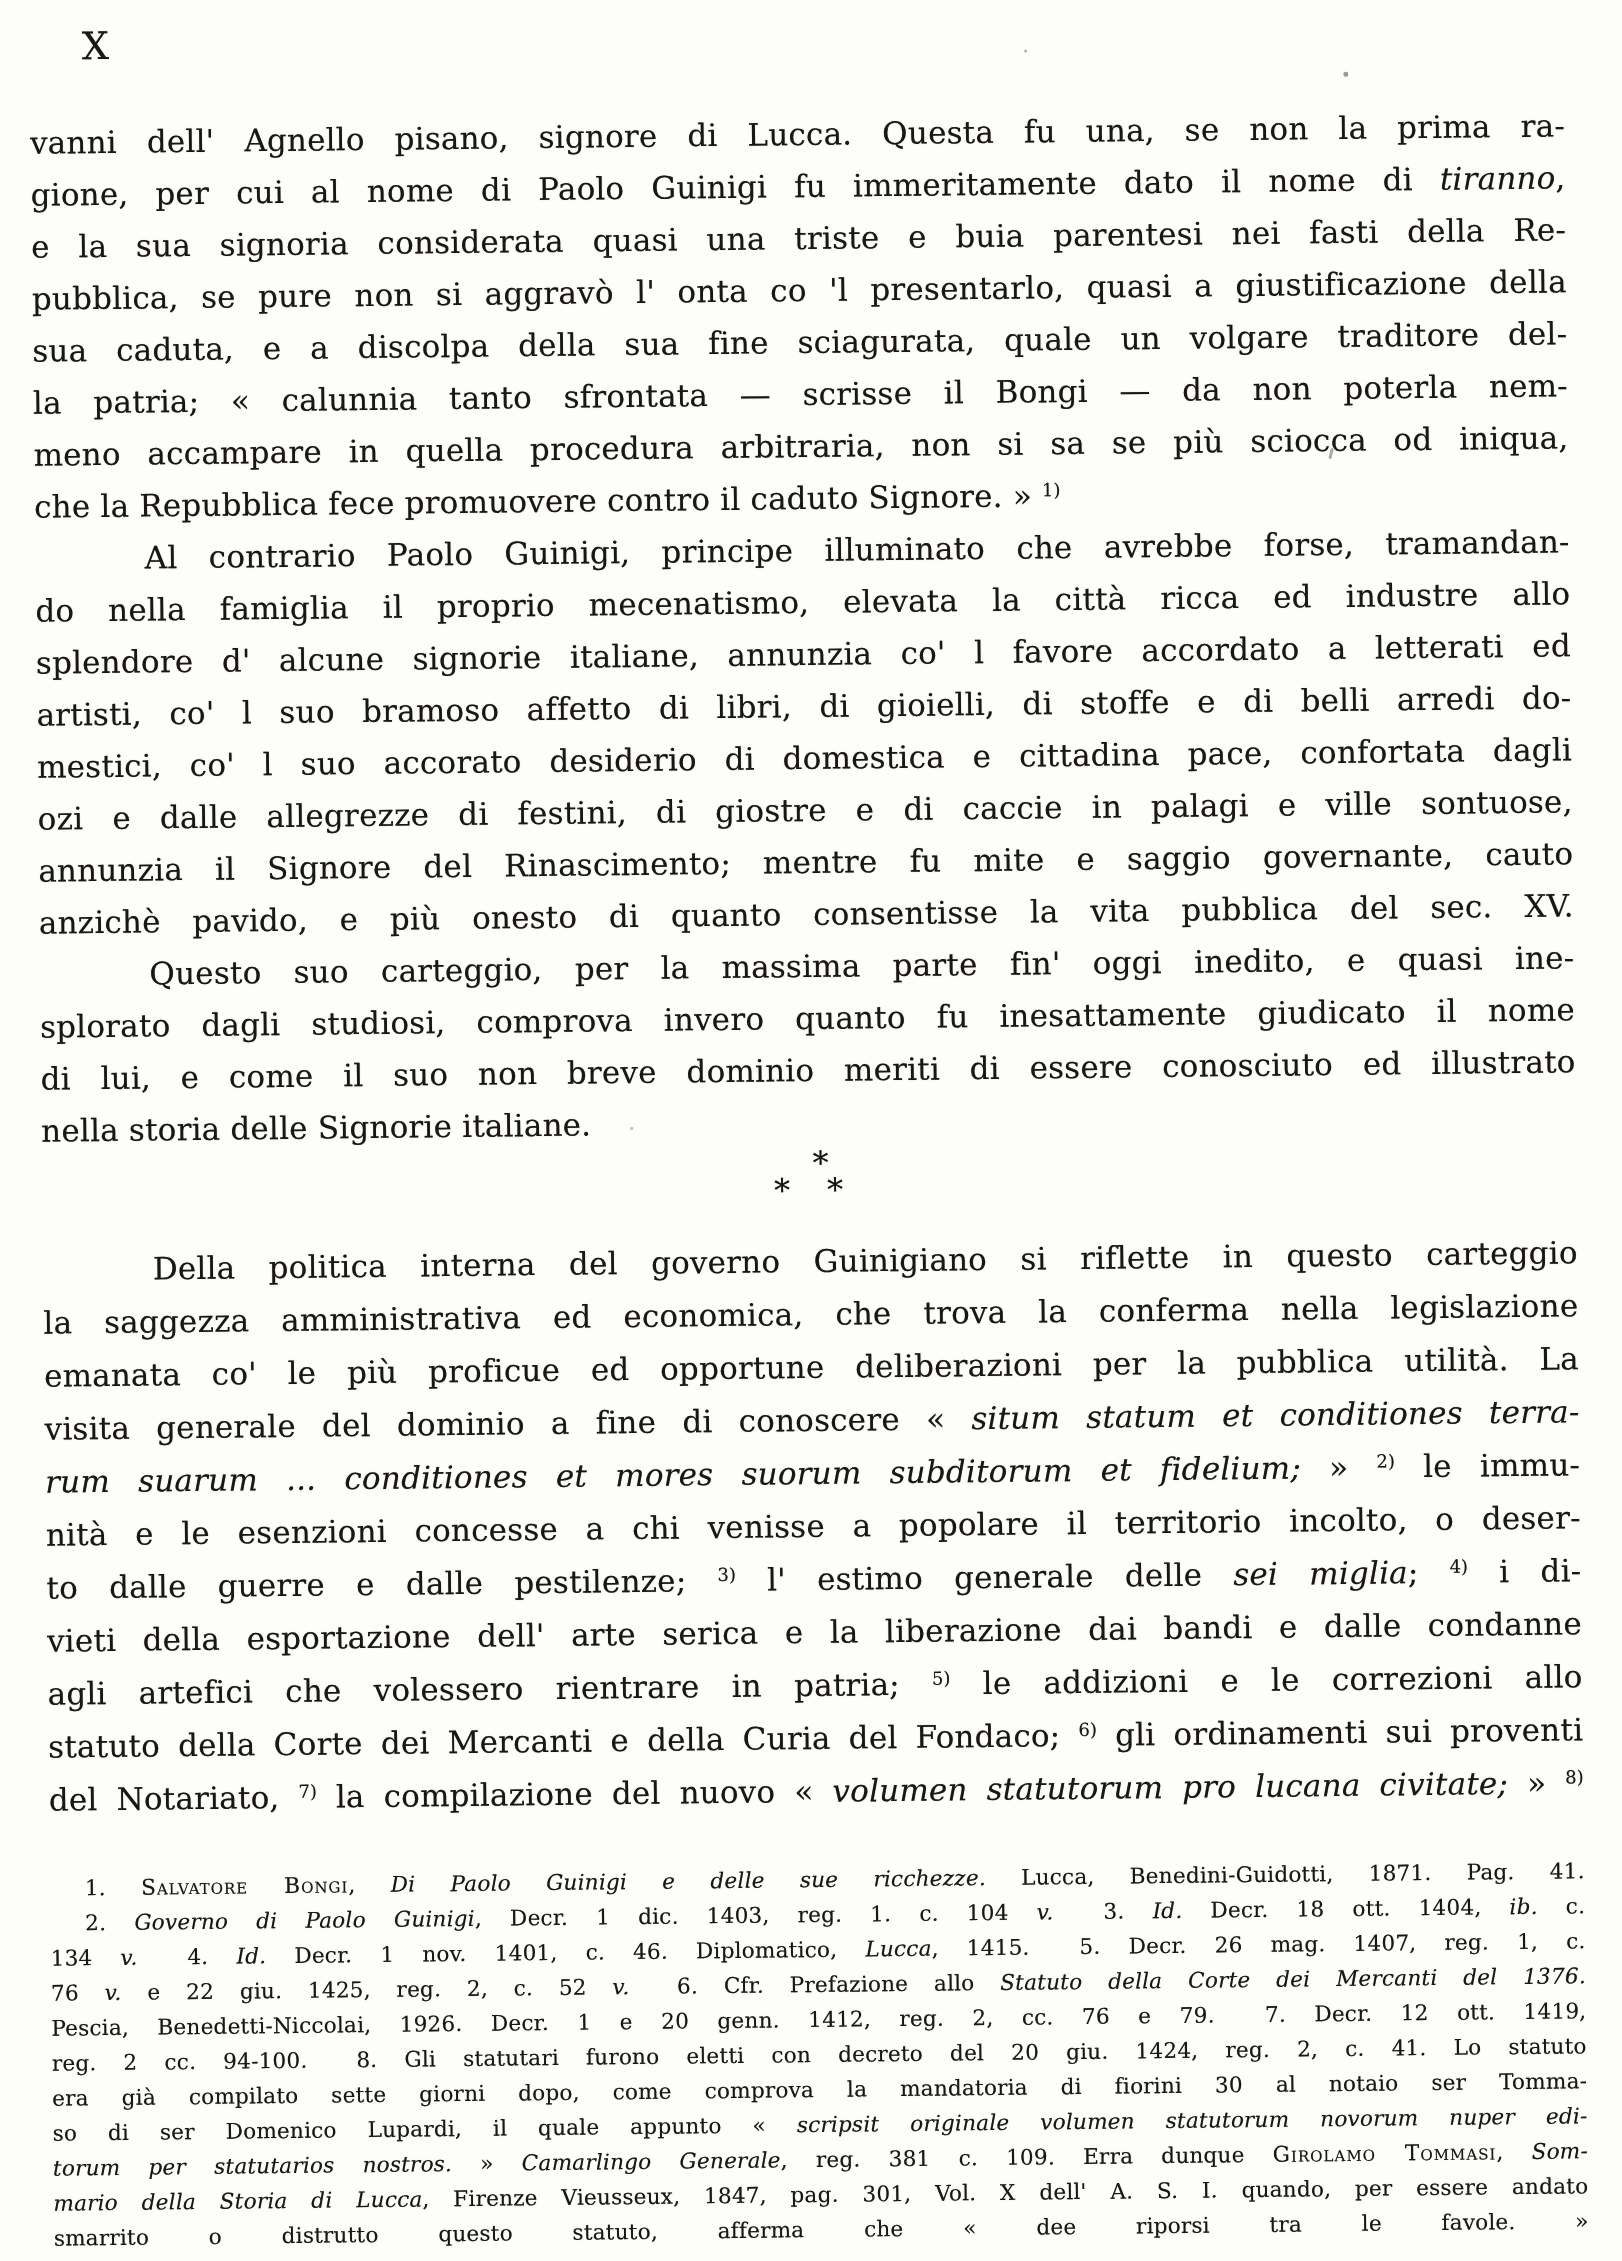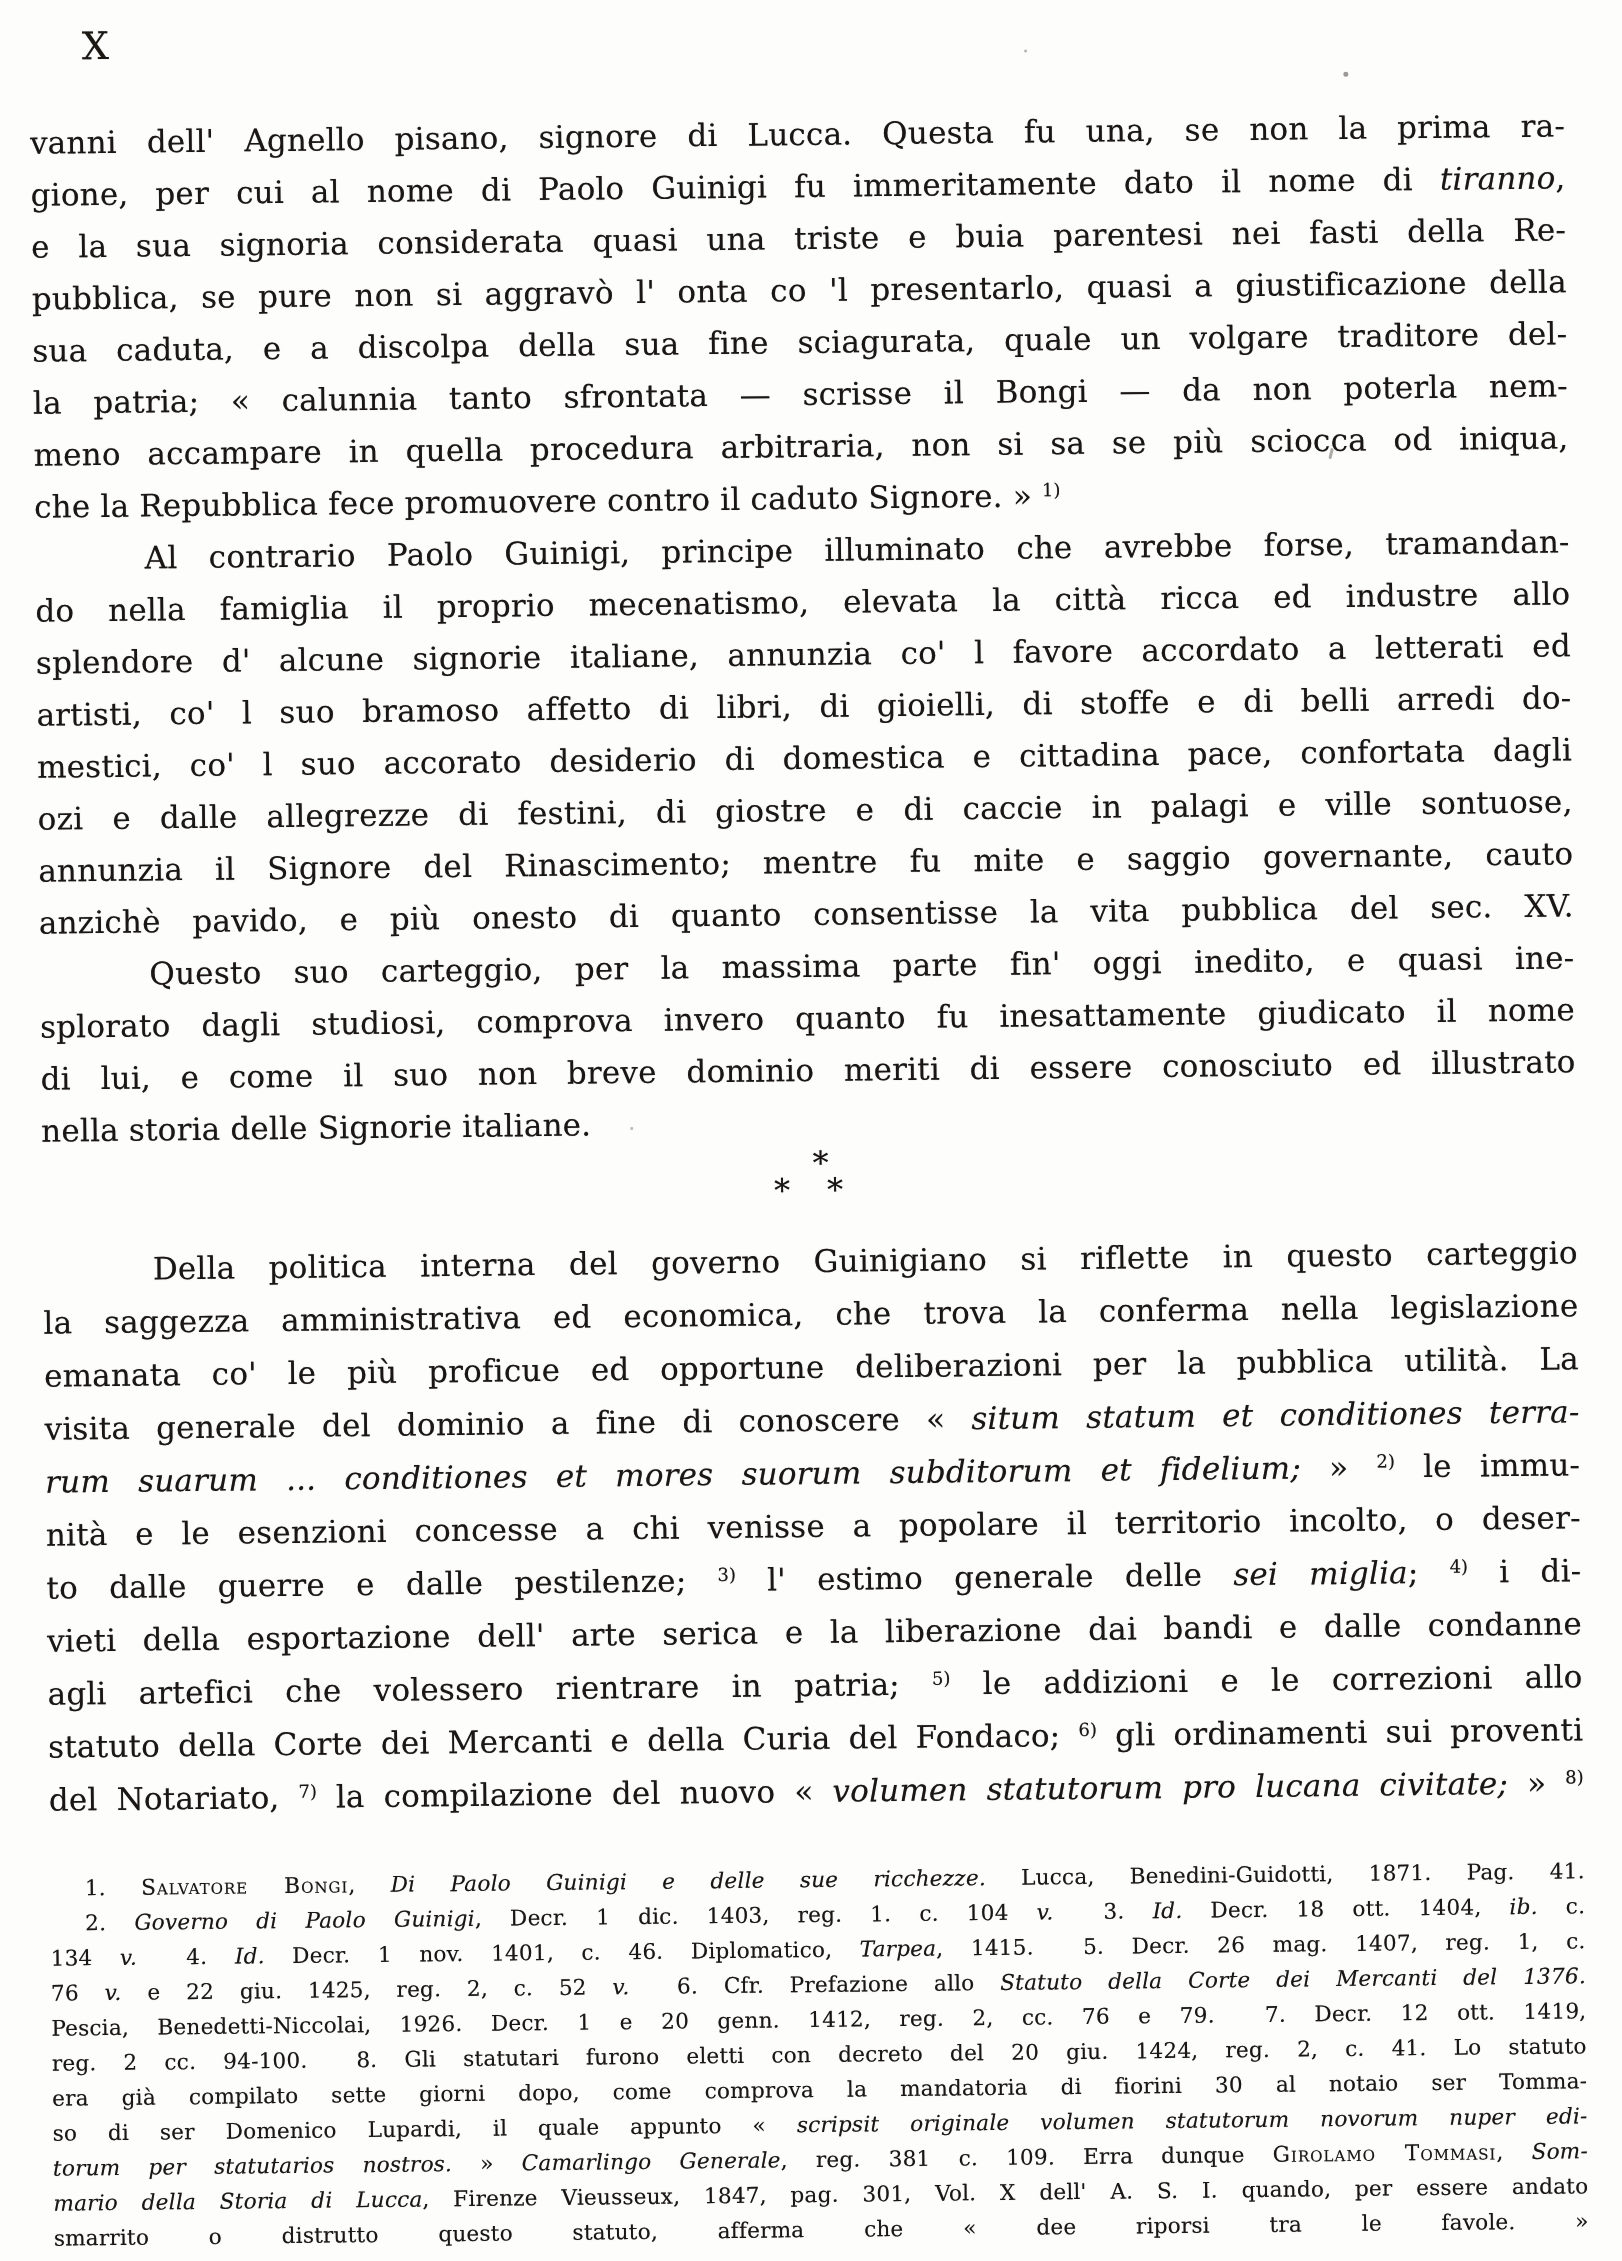--- a/index.html
+++ b/index.html
@@ -110,21 +110,21 @@
         <div class="ln">vieti della esportazione dell' arte serica e la liberazione dai bandi e dalle condanne</div>
         <div class="ln">agli artefici che volessero rientrare in patria; <sup>5)</sup> le addizioni e le correzioni allo</div>
         <div class="ln">statuto della Corte dei Mercanti e della Curia del Fondaco; <sup>6)</sup> gli ordinamenti sui proventi</div>
         <div class="ln">del Notariato, <sup>7)</sup> la compilazione del nuovo « <i>volumen statutorum pro lucana civitate;</i> » <sup>8)</sup></div>
       </div>
     </div>
 
     <div class="footnotes">
       <div class="fn-ln fn-ind">1. <span class="sc">Salvatore Bongi</span>, <i>Di Paolo Guinigi e delle sue ricchezze.</i> Lucca, Benedini-Guidotti, 1871. Pag. 41.</div>
       <div class="fn-ln fn-ind">2. <i>Governo di Paolo Guinigi</i>, Decr. 1 dic. 1403, reg. 1. c. 104 <i>v.</i>  3. <i>Id.</i> Decr. 18 ott. 1404, <i>ib.</i> c.</div>
-      <div class="fn-ln">134 <i>v.</i>  4. <i>Id.</i> Decr. 1 nov. 1401, c. 46. Diplomatico, <i>Tarpea</i>, 1415.  5. Decr. 26 mag. 1407, reg. 1, c.</div>
+      <div class="fn-ln">134 <i>v.</i>  4. <i>Id.</i> Decr. 1 nov. 1401, c. 46. Diplomatico, <i>Lucca</i>, 1415.  5. Decr. 26 mag. 1407, reg. 1, c.</div>
       <div class="fn-ln">76 <i>v.</i> e 22 giu. 1425, reg. 2, c. 52 <i>v.</i>  6. Cfr. Prefazione allo <i>Statuto della Corte dei Mercanti del 1376.</i></div>
       <div class="fn-ln">Pescia, Benedetti-Niccolai, 1926. Decr. 1 e 20 genn. 1412, reg. 2, cc. 76 e 79.  7. Decr. 12 ott. 1419,</div>
       <div class="fn-ln">reg. 2 cc. 94-100.  8. Gli statutari furono eletti con decreto del 20 giu. 1424, reg. 2, c. 41. Lo statuto</div>
       <div class="fn-ln">era già compilato sette giorni dopo, come comprova la mandatoria di fiorini 30 al notaio ser Tomma-</div>
       <div class="fn-ln">so di ser Domenico Lupardi, il quale appunto « <i>scripsit originale volumen statutorum novorum nuper edi-</i></div>
       <div class="fn-ln"><i>torum per statutarios nostros.</i> » <i>Camarlingo Generale</i>, reg. 381 c. 109. Erra dunque <span class="sc">Girolamo Tommasi</span>, <i>Som-</i></div>
       <div class="fn-ln"><i>mario della Storia di Lucca</i>, Firenze Vieusseux, 1847, pag. 301, Vol. X dell' A. S. I. quando, per essere andato</div>
       <div class="fn-ln endline">smarrito o distrutto questo statuto, afferma che « dee riporsi tra le favole. »</div>
     </div>
 

